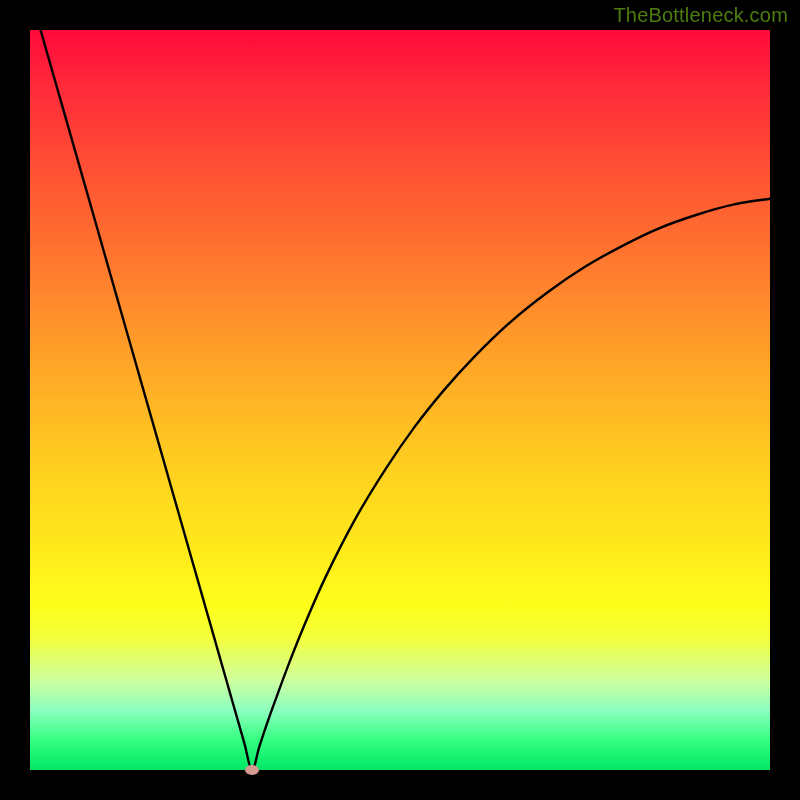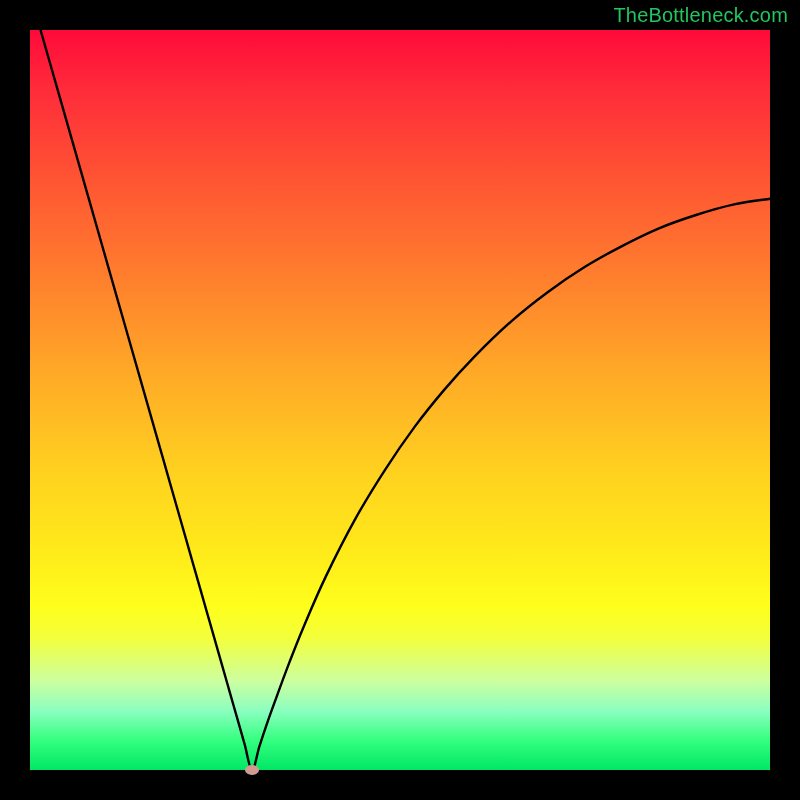--- a/index.html
+++ b/index.html
@@ -39,21 +39,21 @@
       #ccffa0 88%,
       #8bffc0 92%,
       #34ff7f 96%,
       #00e765 100%
     );
   }
   .watermark {
     position: absolute;
     top: 4px;
     right: 12px;
-    color: #22c55e;
+    color: #4d7c0f;
     font-size: 20px;
     font-weight: 500;
     letter-spacing: 0.2px;
     user-select: none;
   }
   svg.curve {
     position: absolute;
     top: 0;
     left: 0;
     width: 740px;

